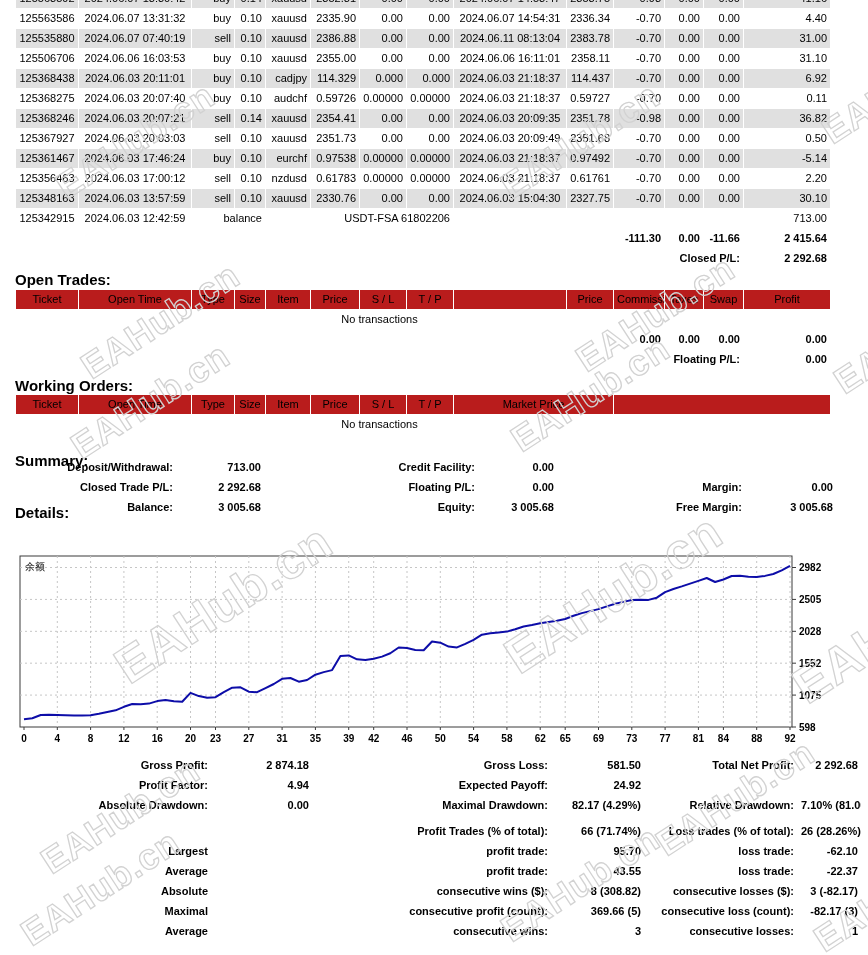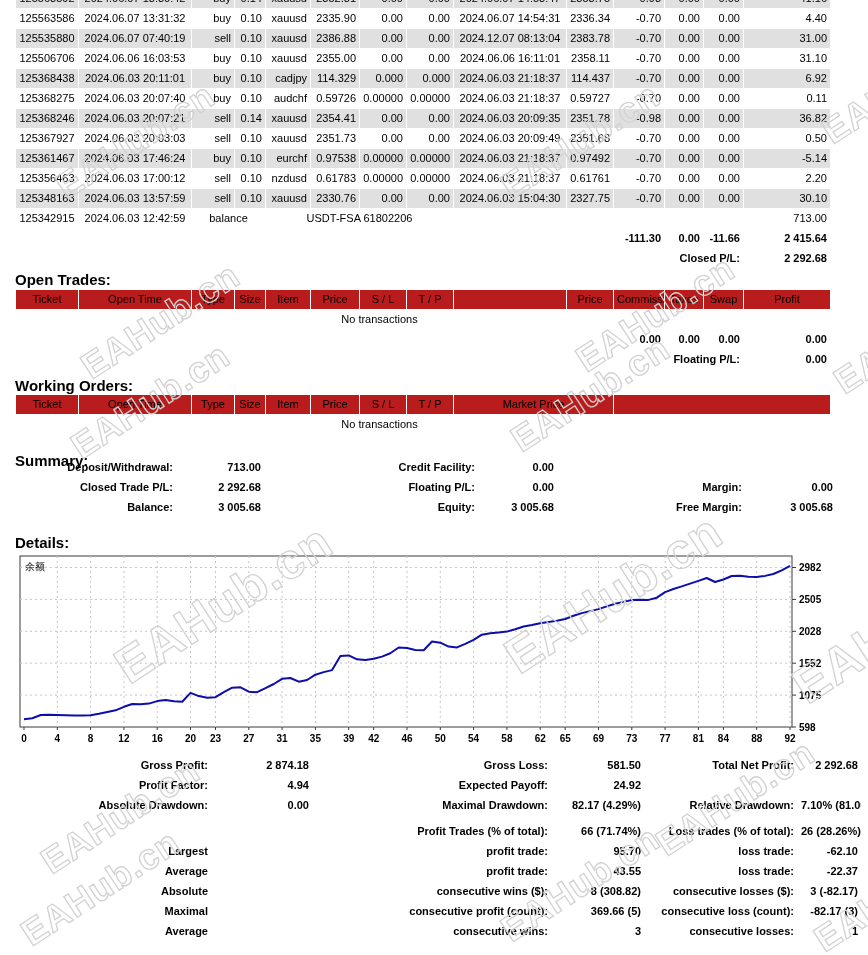--- a/index.html
+++ b/index.html
@@ -2,21 +2,21 @@
 <html><head>
 <meta charset="utf-8">
 <style>
   html,body{margin:0;padding:0;background:#fff;}
   .page{position:relative;width:868px;height:955px;overflow:hidden;background:#fff;
         font-family:"Liberation Sans",sans-serif;font-size:11px;color:#000;}
   table.rpt{border-collapse:separate;border-spacing:1px;table-layout:fixed;position:absolute;}
   .rpt td{height:19px;line-height:19px;padding:0 3px;white-space:nowrap;overflow:hidden;font-size:11px;}
   .rpt td.c{text-align:center;}
   .rpt td.r{text-align:right;}
-  .rpt td.l{text-align:center;margin-top:44px;}
+  .rpt td.l{text-align:right;margin-top:44px;}
   .b{font-weight:bold;}
   tr.shade td{background:#e0e0e0;}
   tr.hdr td{background:#b91c1c;text-align:center;}
   tr.plain td{background:transparent;}
   .sec-label{position:absolute;left:15px;font-weight:bold;font-size:15px;}
   table.kv{border-collapse:separate;border-spacing:1px;table-layout:fixed;position:absolute;left:0;}
   .kv td{height:19px;line-height:19px;padding:0 3px;text-align:right;font-weight:bold;white-space:nowrap;overflow:hidden;font-size:11px;}
   .kv tr.sp td{height:5px;line-height:5px;}
   #chart{position:absolute;left:12px;top:549px;}
   .wm{position:absolute;font-weight:bold;color:transparent;-webkit-text-stroke:1.3px #d2d2d2;
@@ -80,21 +80,21 @@
         </tr>
         <tr class="shade">
           <td class="c">125535880</td>
           <td class="c">2024.06.07 07:40:19</td>
           <td class="r">sell</td>
           <td class="r">0.10</td>
           <td class="r">xauusd</td>
           <td class="r">2386.88</td>
           <td class="r">0.00</td>
           <td class="r">0.00</td>
-          <td class="c">2024.12.07 08:13:04</td>
+          <td class="c">2024.06.11 08:13:04</td>
           <td class="r">2383.78</td>
           <td class="r">-0.70</td>
           <td class="r">0.00</td>
           <td class="r">0.00</td>
           <td class="r">31.00</td>
         </tr>
         <tr class="plain">
           <td class="c">125506706</td>
           <td class="c">2024.06.06 16:03:53</td>
           <td class="r">buy</td>
@@ -369,21 +369,21 @@
           <td class="r">Balance:</td>
           <td class="r">3 005.68</td>
           <td class="r">Equity:</td>
           <td class="r">3 005.68</td>
           <td class="r">Free Margin:</td>
           <td class="r">3 005.68</td>
         </tr>
       </tbody>
   </table>
 
-  <div class="sec-label" style="top:534px;">Details:</div>
+  <div class="sec-label" style="top:504px;">Details:</div>
 
   <div id="chart"><svg width="848" height="200">
         <rect x="8" y="7" width="772" height="171" fill="#fff" stroke="#3a3a3a" stroke-width="1"></rect>
         <line x1="780" y1="178" x2="784" y2="178" stroke="#3a3a3a" stroke-width="1"></line>
         <text x="787" y="181.5" font-size="10" font-weight="bold" fill="#000" style="font-family: &quot;Liberation Sans&quot;, sans-serif;">598</text>
         <line x1="8" y1="146.08661912751677" x2="780" y2="146.08661912751677" stroke="#c6c6c6" stroke-width="1" stroke-dasharray="2,3"></line>
         <line x1="780" y1="146.08661912751677" x2="784" y2="146.08661912751677" stroke="#3a3a3a" stroke-width="1"></line>
         <text x="787" y="149.58661912751677" font-size="10" font-weight="bold" fill="#000" style="font-family: &quot;Liberation Sans&quot;, sans-serif;">1075</text>
         <line x1="8" y1="114.17323825503357" x2="780" y2="114.17323825503357" stroke="#c6c6c6" stroke-width="1" stroke-dasharray="2,3"></line>
         <line x1="780" y1="114.17323825503357" x2="784" y2="114.17323825503357" stroke="#3a3a3a" stroke-width="1"></line>

